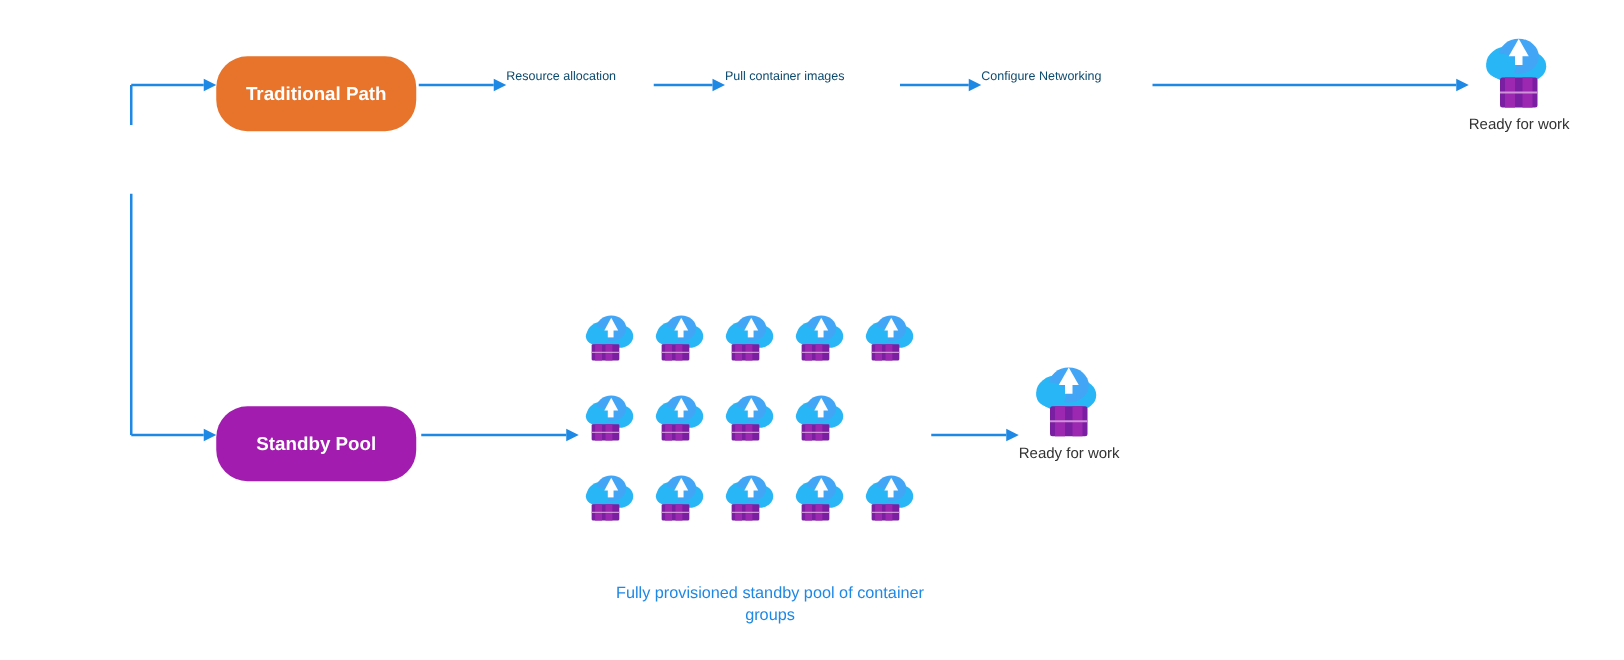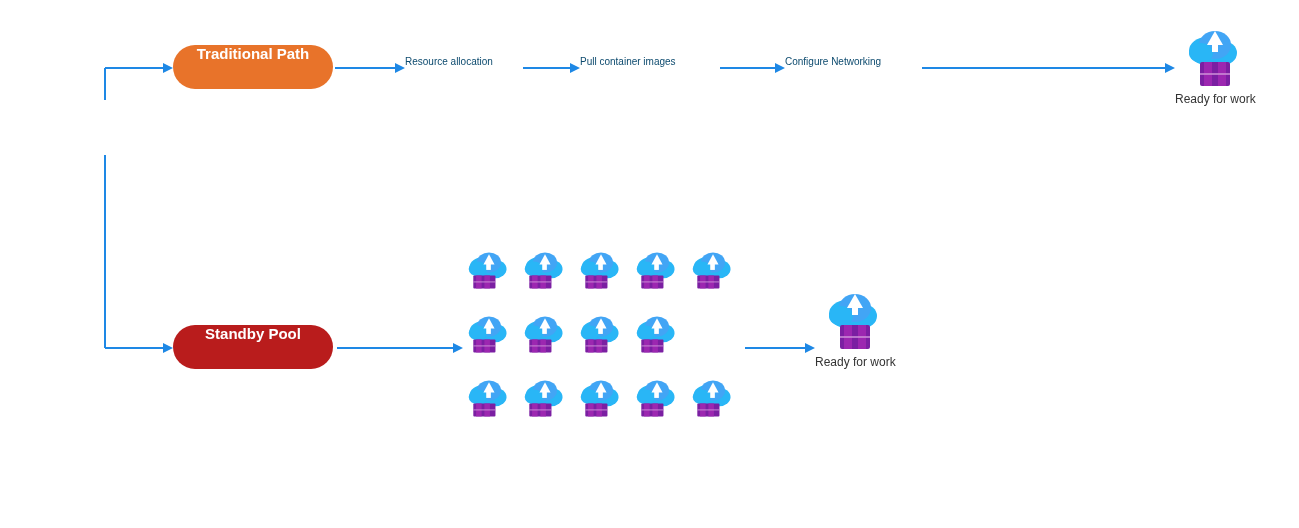--- a/index.html
+++ b/index.html
@@ -38,33 +38,34 @@
       text-align: center;
       margin-top: 4px;
       line-height: 1.3;
     }
 
     
     .pill {
       position: absolute;
       border-radius: 25px;
       display: flex;
+      align-items: center;
       justify-content: center;
       font-size: 15px;
       font-weight: 600;
       color: #fff;
       padding: 0 20px;
-      height: 44px;
+      height: 60px;
       min-width: 160px;
     }
     .pill-orange {
       background: #E8732A;
     }
     .pill-green {
-      background: #b91c1c;
+      background: #a21caf;
     }
 
     
     .step-label {
       position: absolute;
       color: #0c4a6e;
       font-size: 10px;
       font-weight: 500;
       white-space: nowrap;
     }
@@ -363,20 +364,22 @@
           <polygon points="26,8 20,19 32,19" fill="white"></polygon>
           <rect x="23" y="17" width="5" height="8" fill="white"></rect>
           <rect x="9" y="31" width="24" height="14" rx="1" fill="#7B1FA2"></rect>
           <rect x="12" y="31" width="6" height="14" fill="#9C27B0"></rect>
           <rect x="21" y="31" width="6" height="14" fill="#9C27B0"></rect>
           <line x1="9" y1="38" x2="33" y2="38" stroke="#CE93D8" stroke-width="1"></line>
         </svg>
       </div>
 </div>
 
+<div class="caption-blue" style="left:476px; top:465px; width:280px;">Fully provisioned standby
+pool of container groups</div>
 
 <div class="container-icon" style="left:815px; top:286px;">
   <svg class="cloud-svg" viewBox="0 0 60 45">
     <ellipse cx="22" cy="28" rx="18" ry="14" fill="#29B6F6"></ellipse>
     <ellipse cx="38" cy="30" rx="14" ry="12" fill="#29B6F6"></ellipse>
     <ellipse cx="30" cy="22" rx="16" ry="14" fill="#42A5F5"></ellipse>
     <ellipse cx="16" cy="30" rx="12" ry="10" fill="#29B6F6"></ellipse>
     <polygon points="30,8 22,22 38,22" fill="white"></polygon>
     <rect x="27" y="19" width="6" height="10" fill="white"></rect>
   </svg>

